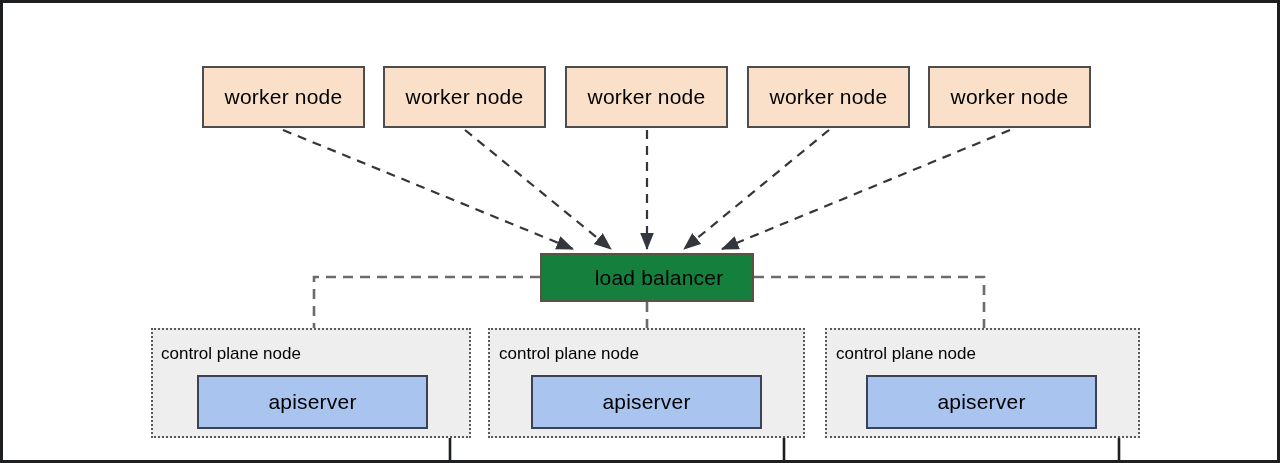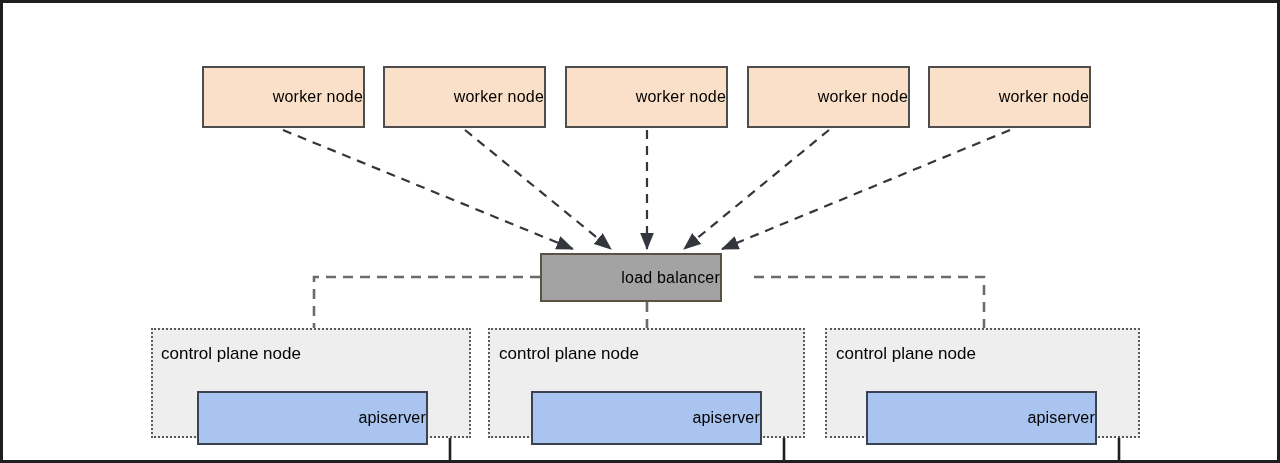--- a/index.html
+++ b/index.html
@@ -24,39 +24,38 @@
     left: 0;
     top: 0;
     width: 1280px;
     height: 463px;
   }
   .node-box {
     position: absolute;
     box-sizing: border-box;
     display: flex;
     align-items: center;
-    justify-content: flex-end;
+    justify-content: center;
     border: 2px solid #ef4444;
-    font-size: 16px;
+    font-size: 21px;
     color: #000000;
     letter-spacing: 0.2px;
     z-index: 3;
   }
   .worker-node {
     background: #fae0c8;
     border-color: #4d4d4d;
   }
   .load-balancer {
     background: #ffe6a0;
     border-color: #5a5344;
   }
   .apiserver {
     background: #a9c4ef;
     border-color: #3b4252;
-    margin-top: 16px;
   }
   .cp-group {
     position: absolute;
     box-sizing: border-box;
     background: #eeeeee;
     border: 2px dotted #595959;
     z-index: 1;
   }
   .cp-label {
     position: absolute;
@@ -111,21 +110,21 @@
   <div class="node-box worker-node" style="left: 562px; top: 63px; width: 163px; height: 62px; background: rgb(250, 224, 200); border-color: rgb(77, 77, 77);">
     <span>worker node</span>
   </div>
   <div class="node-box worker-node" style="left: 744px; top: 63px; width: 163px; height: 62px; background: rgb(250, 224, 200); border-color: rgb(77, 77, 77);">
     <span>worker node</span>
   </div>
   <div class="node-box worker-node" style="left: 925px; top: 63px; width: 163px; height: 62px; background: rgb(250, 224, 200); border-color: rgb(77, 77, 77);">
     <span>worker node</span>
   </div>
 
-  <div class="node-box load-balancer" style="left: 537px; top: 250px; width: 182px; height: 49px; background: #a3a3a3; border-color: rgb(90, 83, 68); padding-left: 24px;">
+  <div class="node-box load-balancer" style="left: 537px; top: 250px; width: 214px; height: 49px; background: #15803d; border-color: rgb(90, 83, 68); padding-left: 24px;">
     <span>load balancer</span>
   </div>
 
   <div class="cp-group" style="left: 148px; top: 325px; width: 320px; height: 110px; background: rgb(238, 238, 238); border-color: rgb(89, 89, 89);"></div>
   <div class="cp-label" style="left: 158px; top: 341px;">control plane node</div>
 
   <div class="cp-group" style="left: 485px; top: 325px; width: 317px; height: 110px; background: rgb(238, 238, 238); border-color: rgb(89, 89, 89);"></div>
   <div class="cp-label" style="left: 496px; top: 341px;">control plane node</div>
 
   <div class="cp-group" style="left: 822px; top: 325px; width: 315px; height: 110px; background: rgb(238, 238, 238); border-color: rgb(89, 89, 89);"></div>

